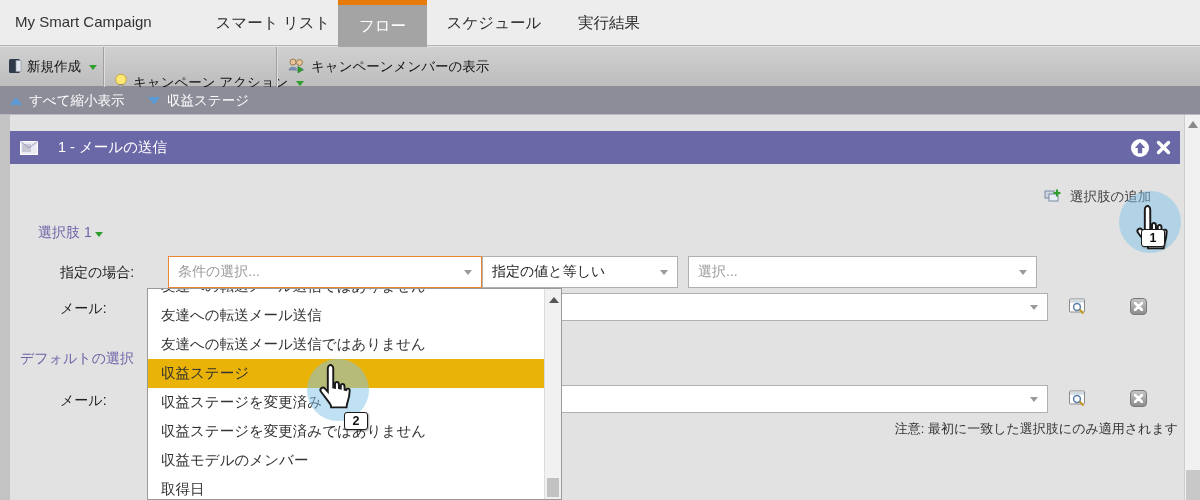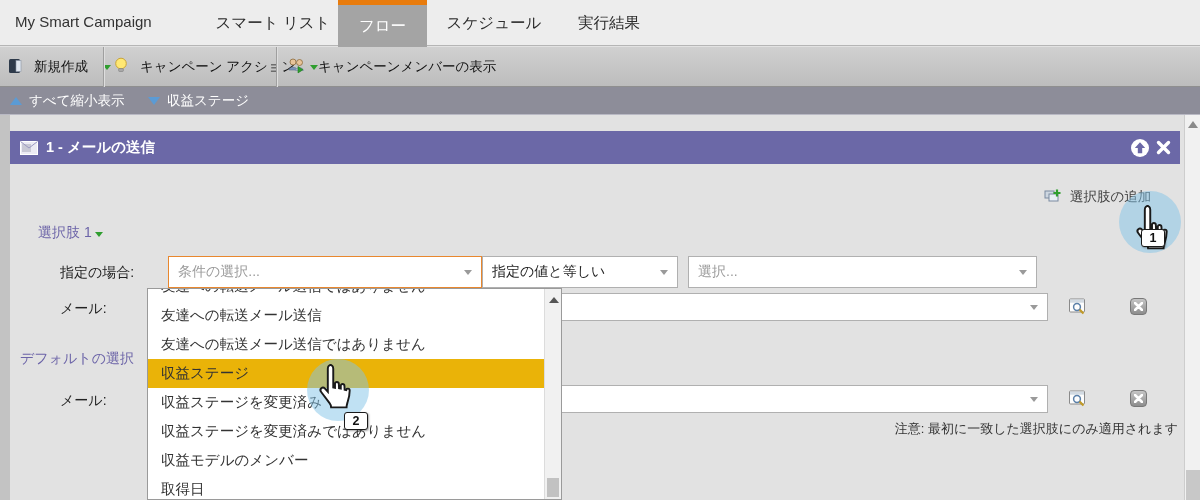--- a/index.html
+++ b/index.html
@@ -8,39 +8,39 @@
   .screen { position:relative; width:1200px; height:500px; overflow:hidden; background:#e2e2e2; }
 
   
   .tabbar { position:absolute; left:0; top:0; width:1200px; height:46px; background:#ededed; border-bottom:1px solid #b5b5b5; }
   .campaign-title { position:absolute; left:15px; top:13px; font-size:15px; color:#333; white-space:nowrap; }
   .tab { position:absolute; top:0; height:46px; display:flex; align-items:center; justify-content:center; font-size:15.5px; color:#2b2b2b; cursor:pointer; white-space:nowrap; }
   .tab.active { background:#a4a4a4; color:#fff; border-top:5px solid #e87b0c; height:47px; }
 
   
   .toolbar1 { position:absolute; left:0; top:47px; width:1200px; height:40px; background:linear-gradient(#d0d0d0,#bdbdbd); border-bottom:1px solid #8f8f8f; }
-  .tb-item { position:absolute; top:0; height:40px; display:flex; align-items:center; gap:12px; font-size:13.5px; color:#111; cursor:pointer; white-space:nowrap; }
+  .tb-item { position:absolute; top:0; height:40px; display:flex; align-items:center; gap:5px; font-size:13.5px; color:#111; cursor:pointer; white-space:nowrap; }
   .tb-sep { position:absolute; top:0; height:40px; width:2px; border-left:1px solid #9f9f9f; border-right:1px solid #dedede; }
   .caret-green { width:0; height:0; border-left:4px solid transparent; border-right:4px solid transparent; border-top:5px solid #2f9e2f; margin-left:3px; }
 
   
   .toolbar2 { position:absolute; left:0; top:87px; width:1200px; height:28px; background:#8d8d99; border-bottom:1px solid #b9b9c4; }
   .tb2-item { position:absolute; top:0; height:28px; display:flex; align-items:center; gap:7px; color:#fff; font-size:13.5px; cursor:pointer; white-space:nowrap; }
   .tri-up-blue { width:0; height:0; border-left:6px solid transparent; border-right:6px solid transparent; border-bottom:8px solid #5b9bd5; }
   .tri-down-blue { width:0; height:0; border-left:6px solid transparent; border-right:6px solid transparent; border-top:8px solid #5b9bd5; }
 
   
   .left-strip { position:absolute; left:0; top:115px; width:10px; height:385px; background:#c3c3c3; }
   .main-scrollbar { position:absolute; left:1184px; top:115px; width:16px; height:385px; background:#f1f1f1; border-left:1px solid #cdcdcd; }
   .msb-up { position:absolute; left:3px; top:6px; width:0; height:0; border-left:5px solid transparent; border-right:5px solid transparent; border-bottom:7px solid #8a8a8a; }
   .msb-thumb { position:absolute; left:1px; top:355px; width:14px; height:30px; background:#c8c8c8; }
 
   
   .step-header { position:absolute; left:10px; top:131px; width:1170px; height:33px; background:#6b68a7; color:#fff; display:flex; align-items:center; font-size:14.5px; }
-  .step-header .title { margin-left:8px; white-space:nowrap;font-weight:bold; }
+  .step-header .title { margin-left:20px; white-space:nowrap; }
   .hdr-ico { position:absolute; top:7px; cursor:pointer; }
 
   
   .plabel { position:absolute; font-size:14px; color:#222; white-space:nowrap; }
   .plabel.right { text-align:left; }
   .purple-label { position:absolute; font-size:14px; color:#6c64a8; white-space:nowrap; display:flex; align-items:center; }
   .combo { position:absolute; background:#fff; border:1px solid #b0b0b0; cursor:pointer; }
   .combo.focused { border:1px solid #e8872e; }
   .combo .val { position:absolute; left:9px; top:50%; transform:translateY(-50%); font-size:14px; color:#222; white-space:nowrap; }
   .combo .val.ph { color:#9a9a9a; }
@@ -82,21 +82,21 @@
       <span>
         <svg width="14" height="16">
             <rect x="1" y="1" width="11" height="14" rx="1.5" fill="#2e3a4a"></rect>
             <rect x="8" y="2.5" width="5" height="11" fill="#dfe6ee" stroke="#8a95a5" stroke-width="0.6"></rect>
           </svg>
       </span>
       <span>新規作成</span>
       <span class="caret-green"></span>
     </div>
     <div class="tb-sep" style="left:103px;"></div>
-    <div class="tb-item" style="left:114px;">
+    <div class="tb-item" style="left:114px;margin-top:16px;">
       <span>
         <svg width="14" height="17">
             <circle cx="7" cy="6.5" r="5.3" fill="#ffe873" stroke="#c9a43a"></circle>
             <rect x="4.6" y="11.5" width="4.8" height="3" rx="1" fill="#a8a8a8" stroke="#808080" stroke-width="0.6"></rect>
           </svg>
       </span>
       <span>キャンペーン アクション</span>
       <span class="caret-green"></span>
     </div>
     <div class="tb-sep" style="left:276px;"></div>

